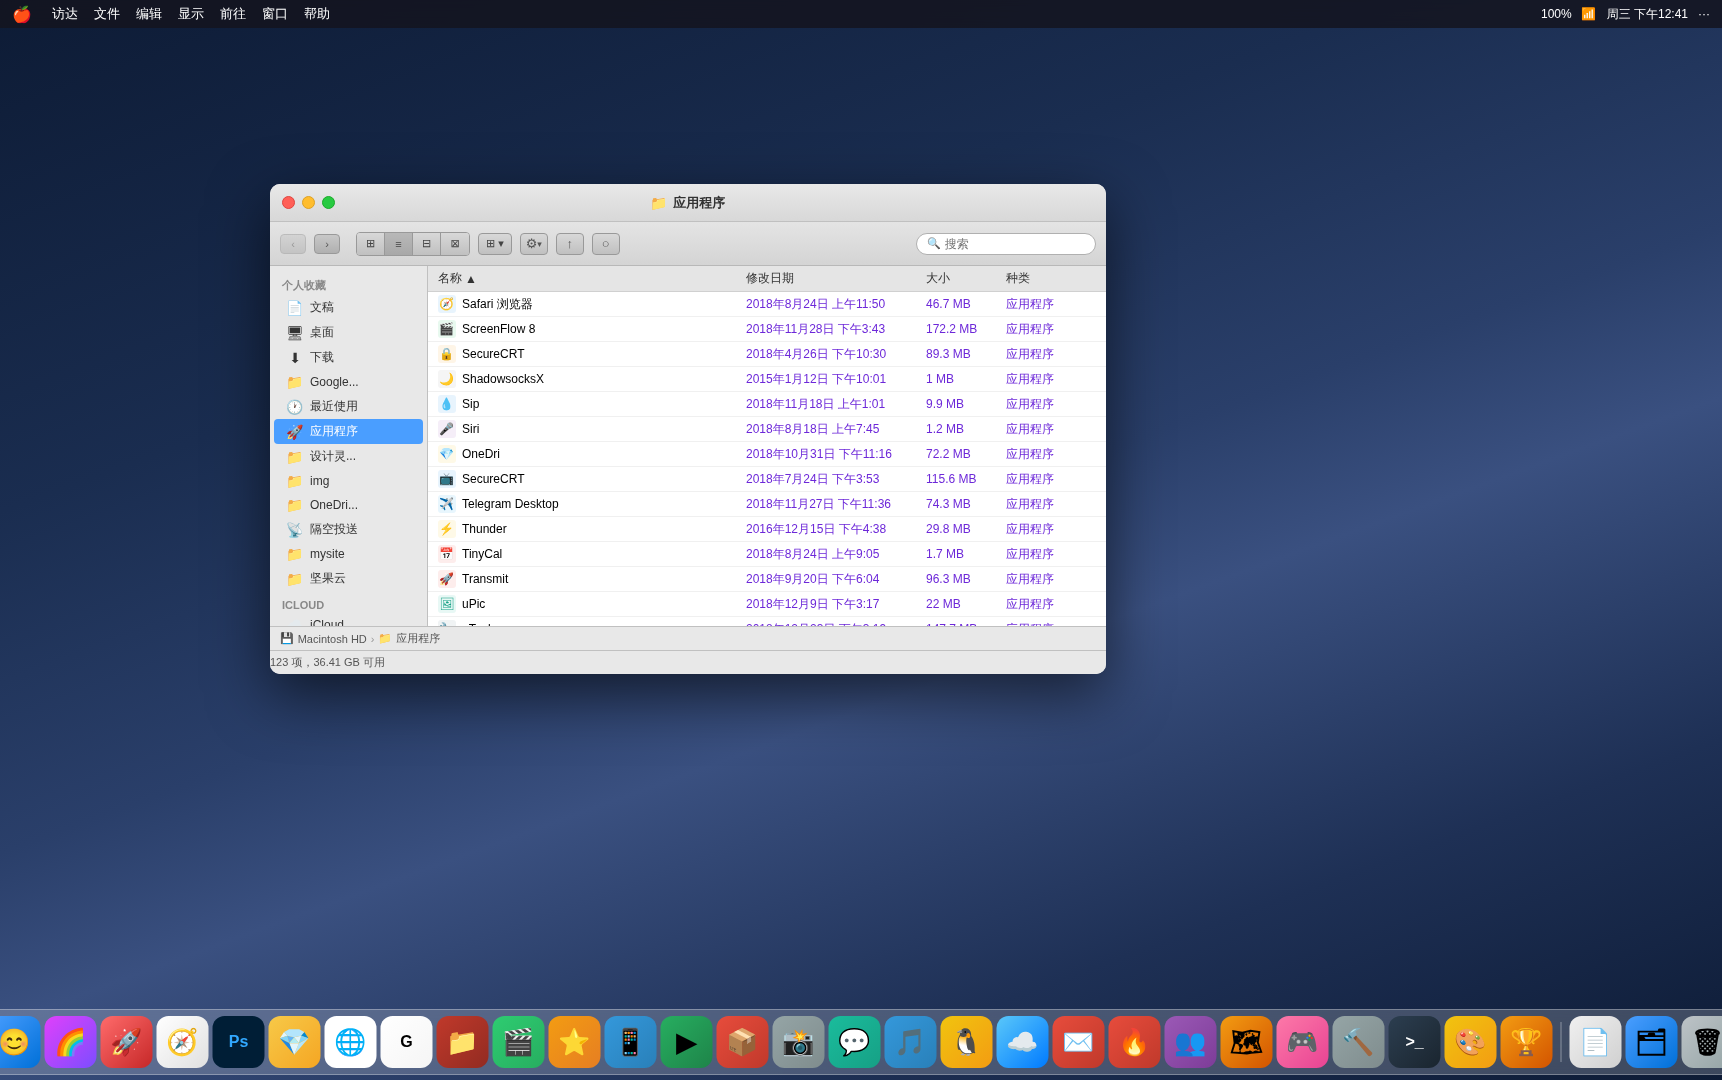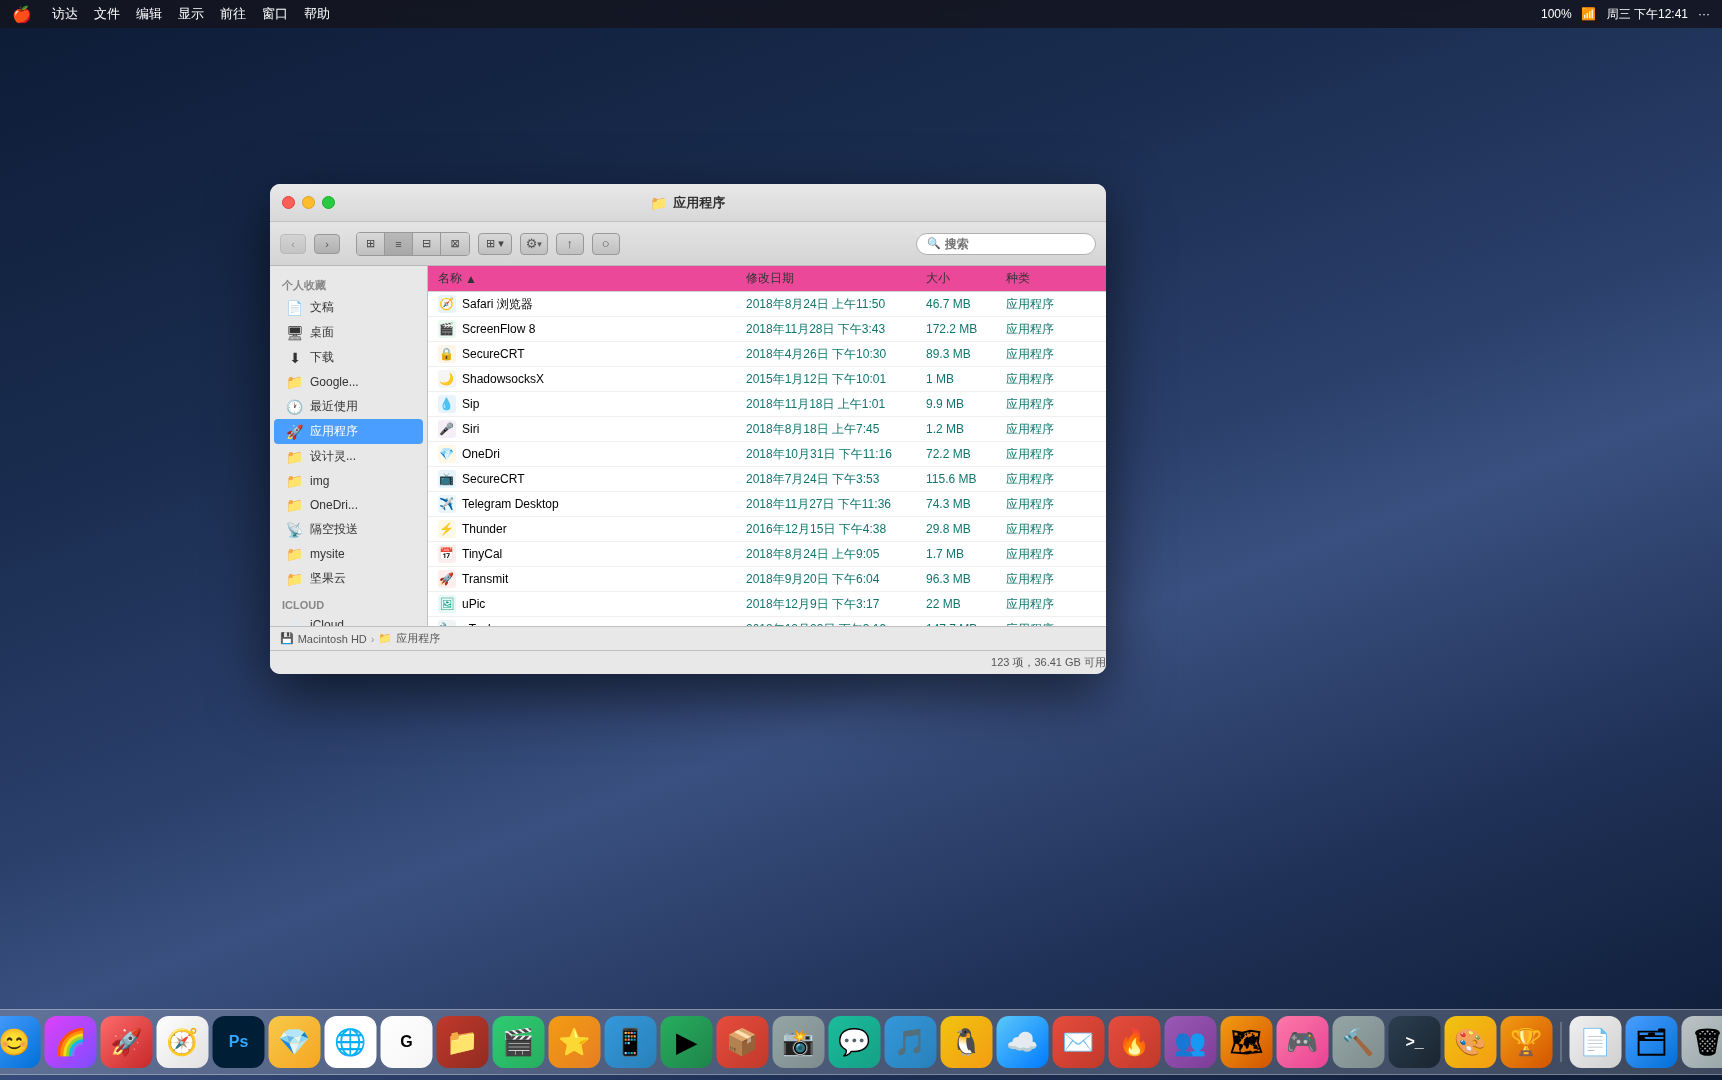--- a/index.html
+++ b/index.html
@@ -190,21 +190,20 @@
       width: 180px;
       height: 22px;
     }
     .search-box input {
       border: none;
       background: transparent;
       outline: none;
       font-size: 12px;
       width: 100%;
       color: #888;
-      font-weight: bold;
     }
 
     
     .finder-content {
       display: flex;
       flex: 1;
       overflow: hidden;
     }
 
     
@@ -247,21 +246,21 @@
     .finder-list {
       flex: 1;
       overflow-y: auto;
       background: #fff;
     }
     .list-header {
       display: grid;
       grid-template-columns: 1fr 180px 80px 90px;
       padding: 4px 10px;
       border-bottom: 1px solid #d0d0d0;
-      background: #ec4899;
+      background: #e5e5e5;
       position: sticky;
       top: 0;
       z-index: 5;
       text-align: right;
     }
     .list-header-cell {
       font-size: 12px;
       color: #333;
       font-weight: 500;
       display: flex;
@@ -286,31 +285,31 @@
       height: 18px;
       border-radius: 3px;
       flex-shrink: 0;
       display: flex;
       align-items: center;
       justify-content: center;
       font-size: 12px;
     }
     .list-cell {
       font-size: 12px;
-      color: #0f766e;
+      color: #6d28d9;
     }
 
     
     .finder-statusbar {
       height: 24px;
       background: #e8e8e8;
       border-top: 1px solid #c0c0c0;
       display: flex;
       align-items: center;
-      justify-content: flex-end;
+      justify-content: flex-start;
       font-size: 11px;
       color: #555;
       flex-shrink: 0;
     }
 
     
     .finder-pathbar {
       height: 24px;
       background: #e8e8e8;
       border-top: 1px solid #c0c0c0;

